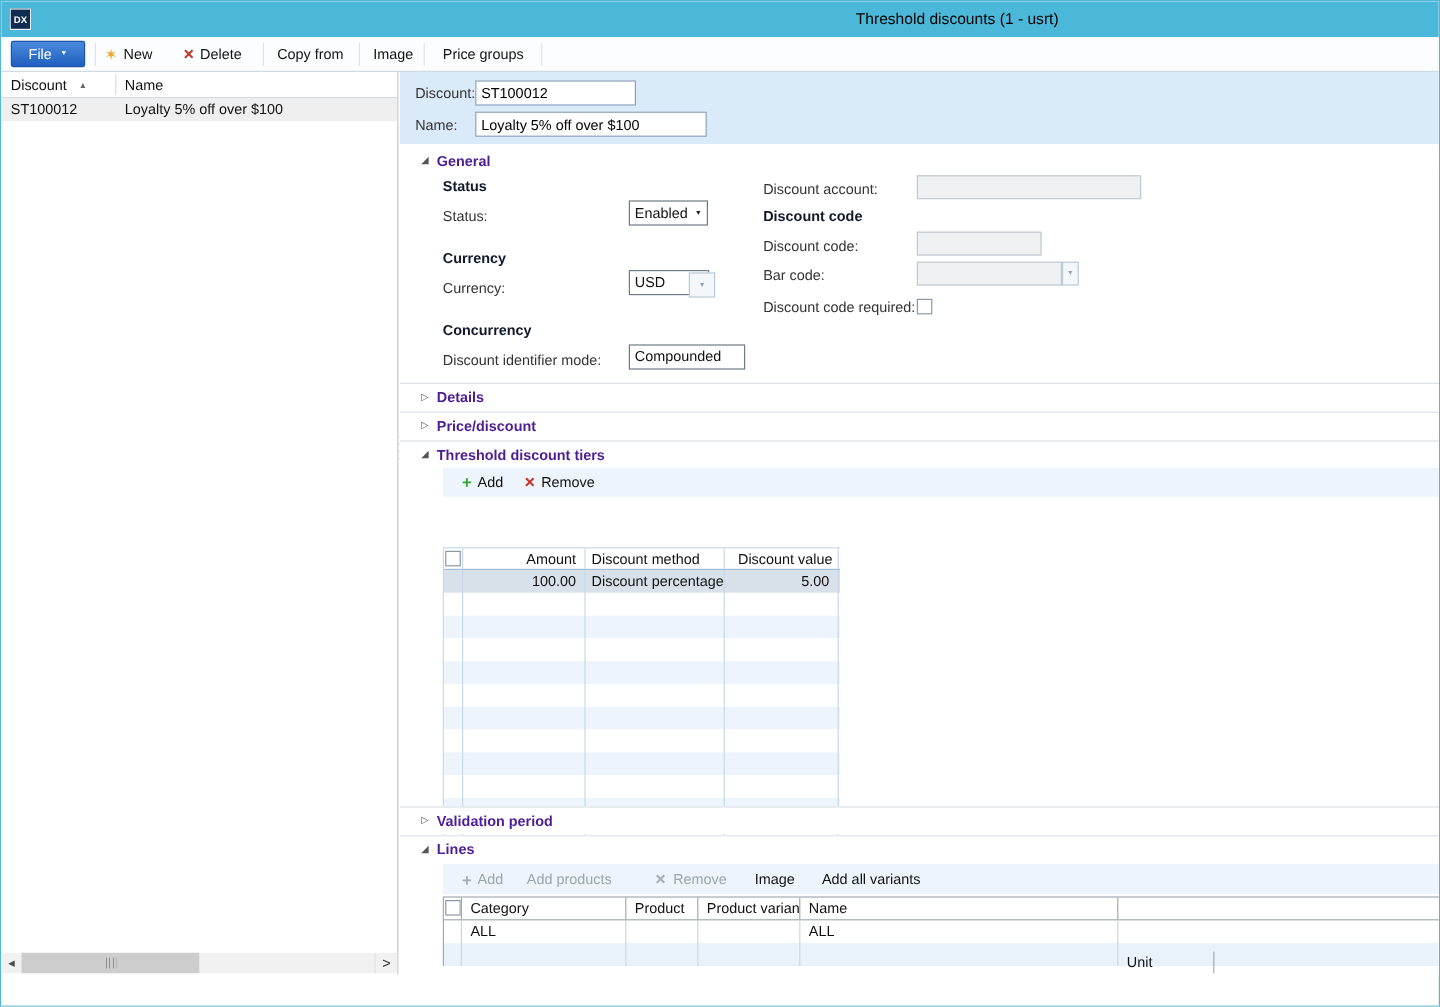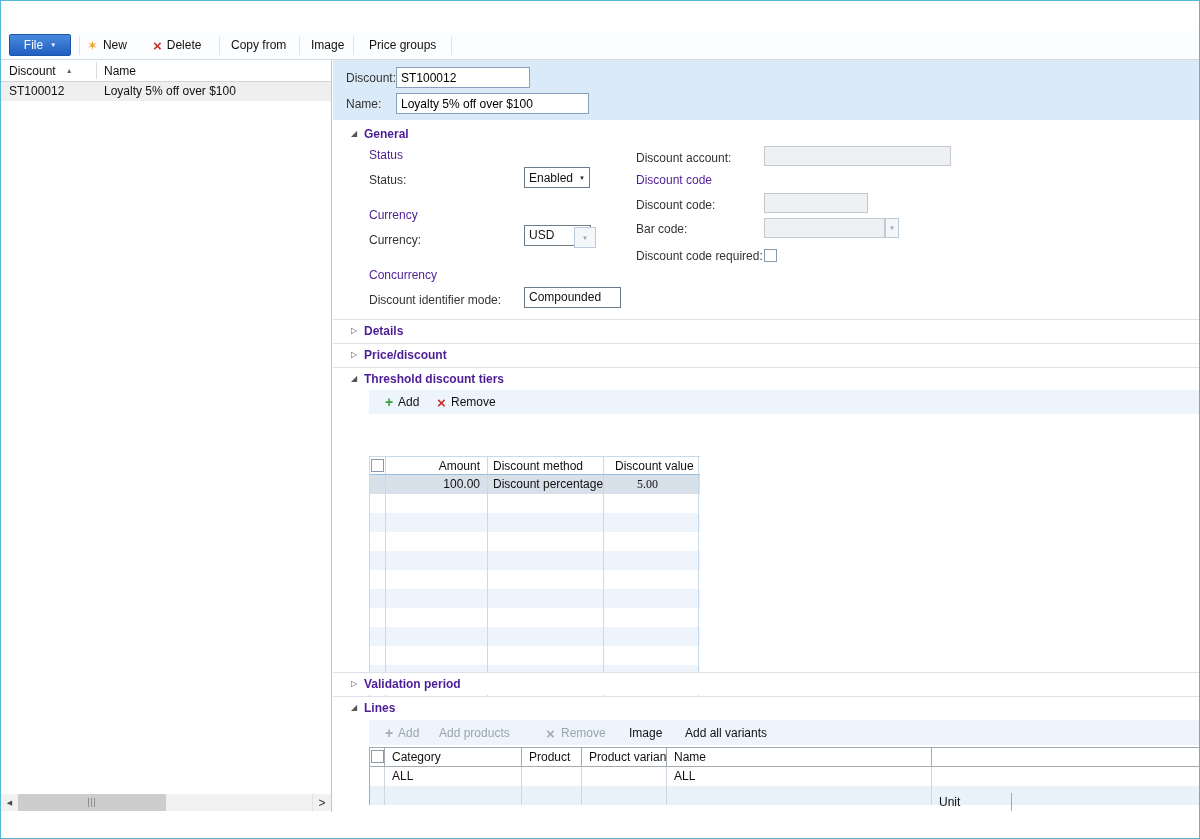--- a/index.html
+++ b/index.html
@@ -45,21 +45,21 @@
   .hs-grip { width:9px; height:9px; background:repeating-linear-gradient(90deg,#8f8f8f 0 1px,#cdcdcd 1px 3px); }
   .hs-right { position:absolute; right:0; top:0; width:19px; height:17px; display:flex; align-items:center; justify-content:center; font-size:12px; color:#333; border-left:1px solid #e2e2e2; }
 
   .splitter { position:absolute; left:330px; top:362px; width:5px; height:30px; display:flex; flex-direction:column; gap:4px; align-items:center; }
   .splitter i { width:2px; height:2px; background:#8b98a5; border-radius:50%; }
 
   
   .main { position:absolute; left:332px; top:59px; width:868px; height:752px; background:#fff; overflow:hidden; }
   .fields-band { position:absolute; left:0; top:0; right:0; height:60px; background:#dbeaf9; }
   .lbl { position:absolute; color:#333; white-space:nowrap; line-height:16px; }
-  .group-lbl { position:absolute; font-weight:normal; color:#4c1d95; white-space:nowrap; }
+  .group-lbl { position:absolute; font-weight:bold; color:#0f172a; white-space:nowrap; }
   .tinput { position:absolute; background:#fff; border:1px solid #86a1bc; font-size:12px; color:#000; padding:0 4px; font-family:inherit; }
   .boxdis { position:absolute; background:#eef0f2; border:1px solid #c2c9d0; }
   .plainbox { position:absolute; background:#fff; border:1px solid #6e7b88; line-height:19px; padding:0 4px; white-space:nowrap; }
   .combo { position:absolute; background:#fff; border:1px solid #6e7b88; display:flex; align-items:center; justify-content:space-between; padding:0 4px; }
   .combo .ca { font-size:6px; color:#222; padding-left:3px; }
   .combo-btn { position:absolute; background:#f3f7fa; border:1px solid #bccadb; display:flex; align-items:center; justify-content:center; font-size:6px; color:#93a5b8; }
   .cbx { position:absolute; width:13px; height:13px; background:#fff; border:1px solid #8a99a9; }
 
   .sec-head { position:absolute; left:0; right:0; height:23px; background:#fff; border-top:1px solid #dde2e7; }
   .sec-head.first { border-top:none; }
@@ -72,21 +72,21 @@
 
   
   .tiers-grid { position:absolute; left:36px; top:356px; width:331px; border-left:1px solid #c6daec;margin-top:40px; }
   .tgrow { display:flex; height:19px; }
   .tg-header { background:#fff; border-top:1px solid #c6daec; border-bottom:1px solid #9fbeda; }
   .tc { height:100%; border-right:1px solid #c6daec; line-height:18px; overflow:hidden; white-space:nowrap; position:relative; }
   .tc.cb { width:16px; }
   .tc.ca { width:102px; text-align:right; padding-right:7px; }
   .tc.cm { width:116px; padding-left:5px; }
   .tc.cv { width:95px; padding-left:11px; }
-  .tc.cv.num { text-align:center; padding-right:7px; padding-left:0;font-family:Liberation Serif, serif; }
+  .tc.cv.num { text-align:right; padding-right:7px; padding-left:0; }
   .tg-data { background:#d8e0ea; }
   .tg-rows .tgrow:nth-child(odd) { background:#ffffff; }
   .tg-rows .tgrow:nth-child(even) { background:#eef4fb; }
   .cbx-sm { width:13px; height:13px; border:1px solid #8a99a9; background:#fff; margin:2px 0 0 1px; }
 
   
   .lines-grid { position:absolute; left:36px; top:687px; width:832px; border-left:1px solid #a2abb4; }
   .lg-header { display:flex; height:20px; background:#fff; border-top:1px solid #a2abb4; border-bottom:1px solid #a2abb4; }
   .lg-header .lc { border-right:1px solid #a2abb4; line-height:19px; }
   .lgrow { display:flex; height:19px;justify-content:space-between; }
@@ -103,20 +103,26 @@
 
   
   .statusbar { position:absolute; left:0; top:811px; right:0; height:27px; background:#dfe9f4; border-top:1px solid #a9bed2; }
   .statusbar span { position:absolute; left:8px; line-height:26px; color:#222; }
 </style>
 </head>
 <body>
 
 <div class="window">
 
+  <div class="titlebar">
+    <div class="app-icon">
+        <span>DX</span>
+      </div>
+    <div class="title-text">Threshold discounts (1 - usrt)</div>
+  </div>
 
   <div class="toolbar">
     <div class="file-btn">
       <span>File</span>
       <span class="arr">▼</span>
     </div>
     <div class="tb-sep" style="left:78px"></div>
     <div class="tb-item" style="left:86px">
       <span class="icon-star">✶</span>
       <span>New</span>

